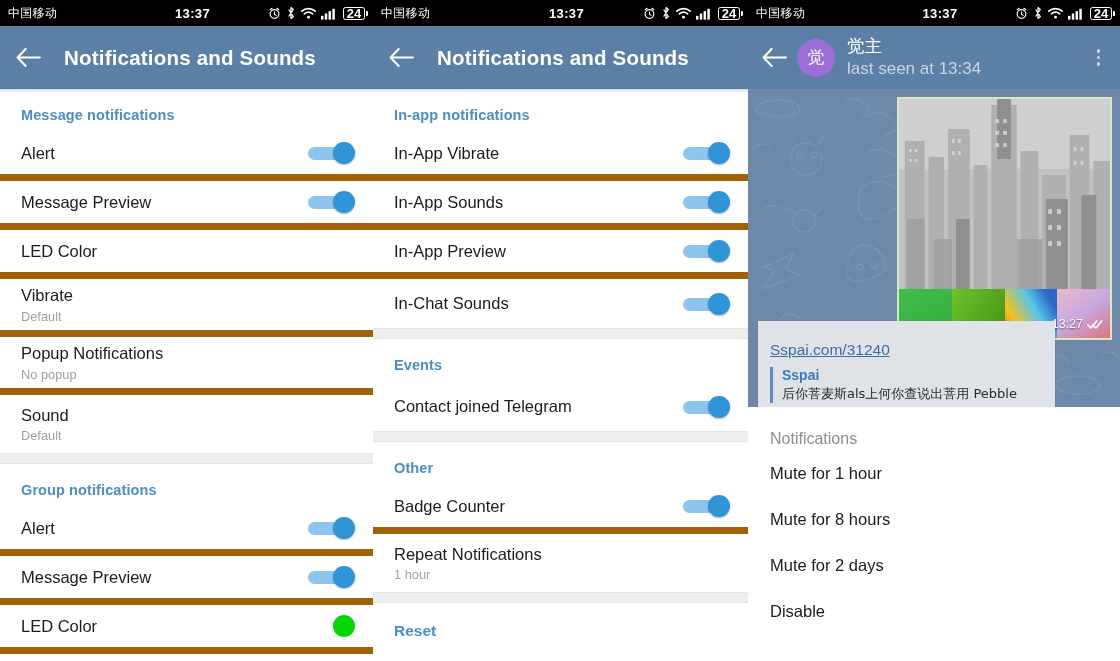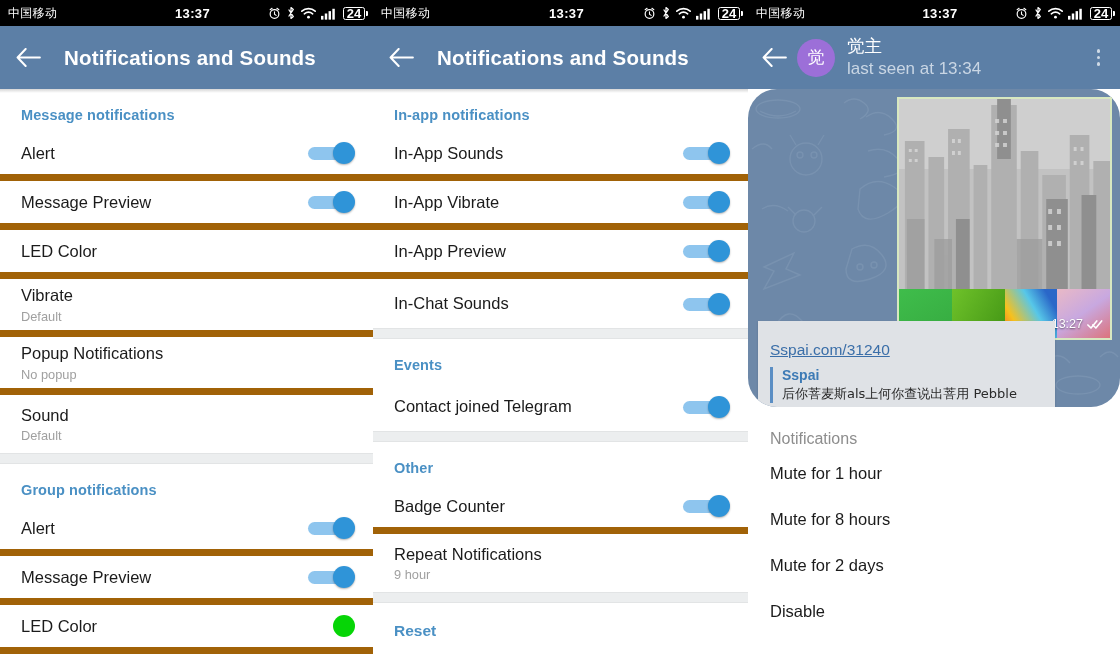--- a/index.html
+++ b/index.html
@@ -86,21 +86,20 @@
   }
   .led-dot { width: 22px; height: 22px; border-radius: 50%; background: #06d506; flex: 0 0 22px; }
 
   .sect-gap { height: 11px; background: #eceeef; border-top: 1px solid #e2e4e5; border-bottom: 1px solid #e2e4e5; }
   .link-row { padding: 19px 21px 16px 21px; font-size: 15.5px; color: #4a90c4; font-weight: bold; }
 
   
   .chat-body {
     position: relative; height: 318px; overflow: hidden;
     background: #6d88a8;
-    border-radius: 29px;
   }
   .chat-pattern { position: absolute; inset: 0; opacity: .30; }
   .chat-appbar { height: 63px; background: #5c7fa6; display: flex; align-items: center; padding: 0 12px 0 14px; }
   .avatar {
     width: 38px; height: 38px; border-radius: 50%; background: #9c6fd8;
     color: #fff; display: flex; align-items: center; justify-content: center;
     font-size: 17px; font-family: "DejaVu Sans", sans-serif; margin-left: 10px; flex: 0 0 38px;
   }
   .chat-names { margin-left: 12px; display: flex; flex-direction: column; flex: 1; }
   .chat-name { color: #fff; font-size: 17.5px; font-family: "DejaVu Sans", sans-serif; line-height: 1.15; }
@@ -325,40 +324,40 @@
         <div class="appbar-title">Notifications and Sounds</div>
       </div>
     </div>
 
     <div class="list">
 
       <div class="sect-head">In-app notifications</div>
 
       <div class="row">
         <div class="row-texts">
+            <div class="row-title">In-App Vibrate</div>
+          </div>
+        <div class="toggle">
+            <span class="track"></span>
+            <span class="thumb"></span>
+          </div>
+      </div>
+
+      <div class="row">
+        <div class="row-texts">
             <div class="row-title">In-App Sounds</div>
           </div>
         <div class="toggle">
             <span class="track"></span>
             <span class="thumb"></span>
           </div>
       </div>
 
       <div class="row">
         <div class="row-texts">
-            <div class="row-title">In-App Vibrate</div>
-          </div>
-        <div class="toggle">
-            <span class="track"></span>
-            <span class="thumb"></span>
-          </div>
-      </div>
-
-      <div class="row">
-        <div class="row-texts">
             <div class="row-title">In-App Preview</div>
           </div>
         <div class="toggle">
             <span class="track"></span>
             <span class="thumb"></span>
           </div>
       </div>
 
       <div class="row noborder">
         <div class="row-texts">
@@ -394,21 +393,21 @@
           </div>
         <div class="toggle">
             <span class="track"></span>
             <span class="thumb"></span>
           </div>
       </div>
 
       <div class="row tall noborder">
         <div class="row-texts">
           <div class="row-title">Repeat Notifications</div>
-          <div class="row-sub">9 hour</div>
+          <div class="row-sub">1 hour</div>
         </div>
       </div>
 
       <div class="sect-gap"></div>
 
       <div class="link-row">Reset</div>
     </div>
   </div>
 
   <div class="phone p3">

